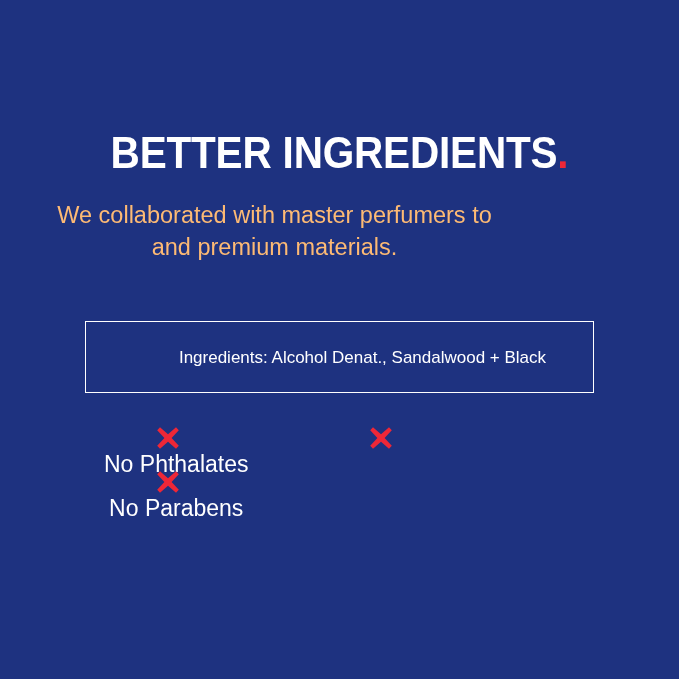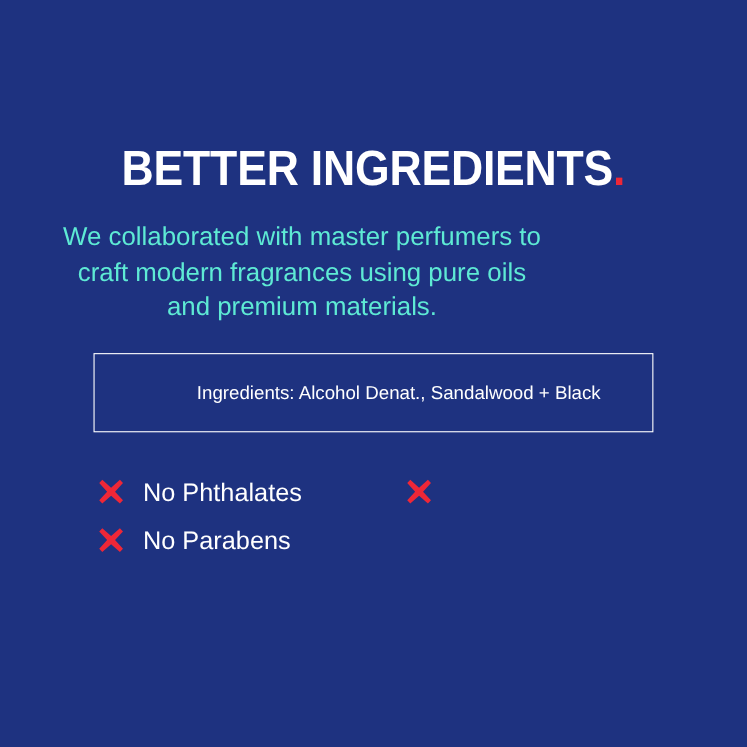--- a/index.html
+++ b/index.html
@@ -47,21 +47,21 @@
   }
 
   
   .subtitle {
     position: absolute;
     left: 50%;
     top: 200px;
     width: 520px;
     margin-left: -260px;
     text-align: center;
-    color: #5eead4;
+    color: #fdba74;
     font-size: 23.5px;
     line-height: 31.5px;
     font-weight: 400;
   }
   .subtitle .ln {
     display: block;
     white-space: nowrap;
   }
 
   
@@ -101,20 +101,21 @@
     position: absolute;
     top: 0;
   }
   .claims-col.col-0 { left: 0px; }
   .claims-col.col-1 { left: 280px; }
 
   .claim-row {
     display: flex;
     align-items: center;
     height: 44px;
+    flex-direction: column;
   }
   .claim-icon {
     width: 26px;
     height: 26px;
     flex: 0 0 26px;
     display: block;
   }
   .claim-label {
     color: #ffffff;
     font-size: 23px;
@@ -125,21 +126,20 @@
 </style>
 </head>
 <body>
 
 <div class="panel">
 
   <div class="headline"><span>BETTER INGREDIENTS</span><span class="dot">.</span></div>
 
   <div class="subtitle">
     <span class="ln">We collaborated with master perfumers to</span>
-    <span class="ln">craft modern fragrances using pure oils</span>
     <span class="ln">and premium materials.</span>
   </div>
 
   <div class="ingredients-box">
     <div class="ingredients-text">
       <span class="ln">Ingredients: Alcohol Denat., Sandalwood + Black</span>
     </div>
   </div>
 
   <div class="claims">

